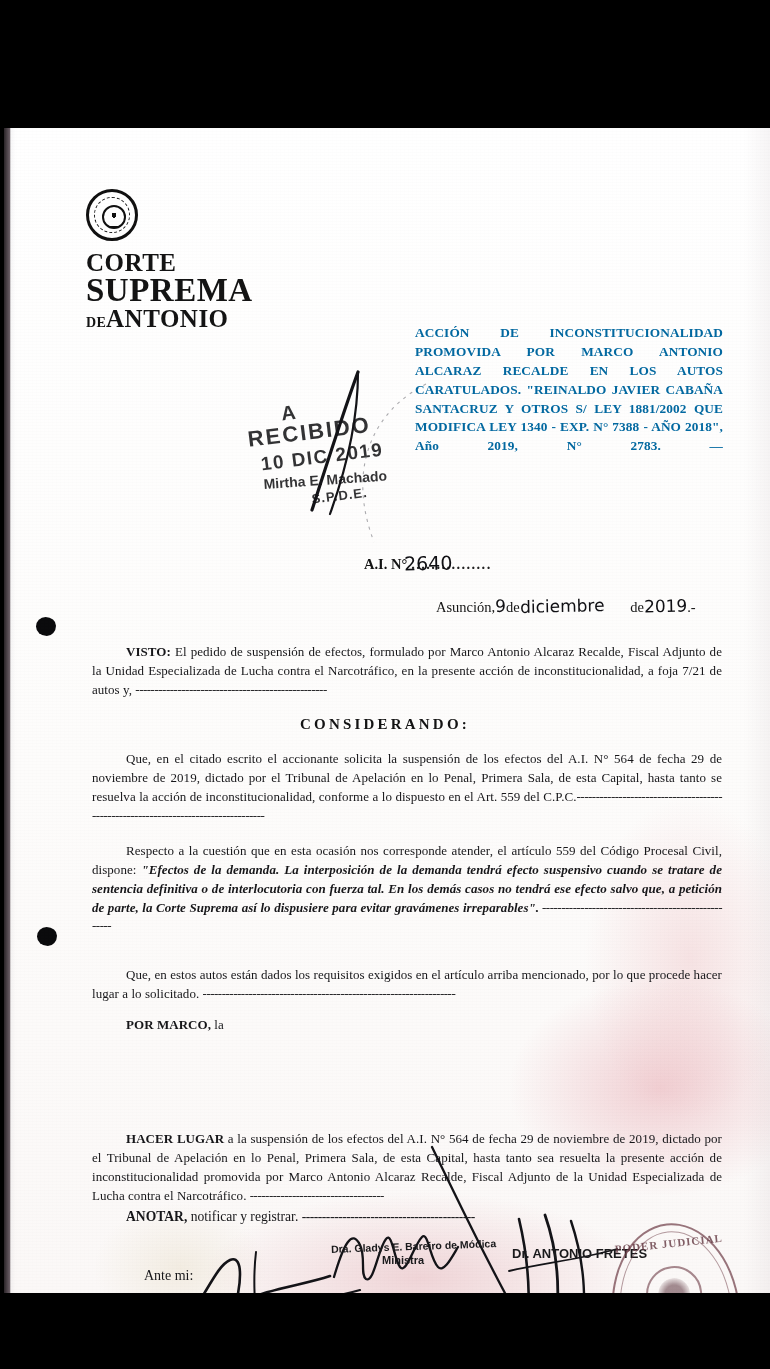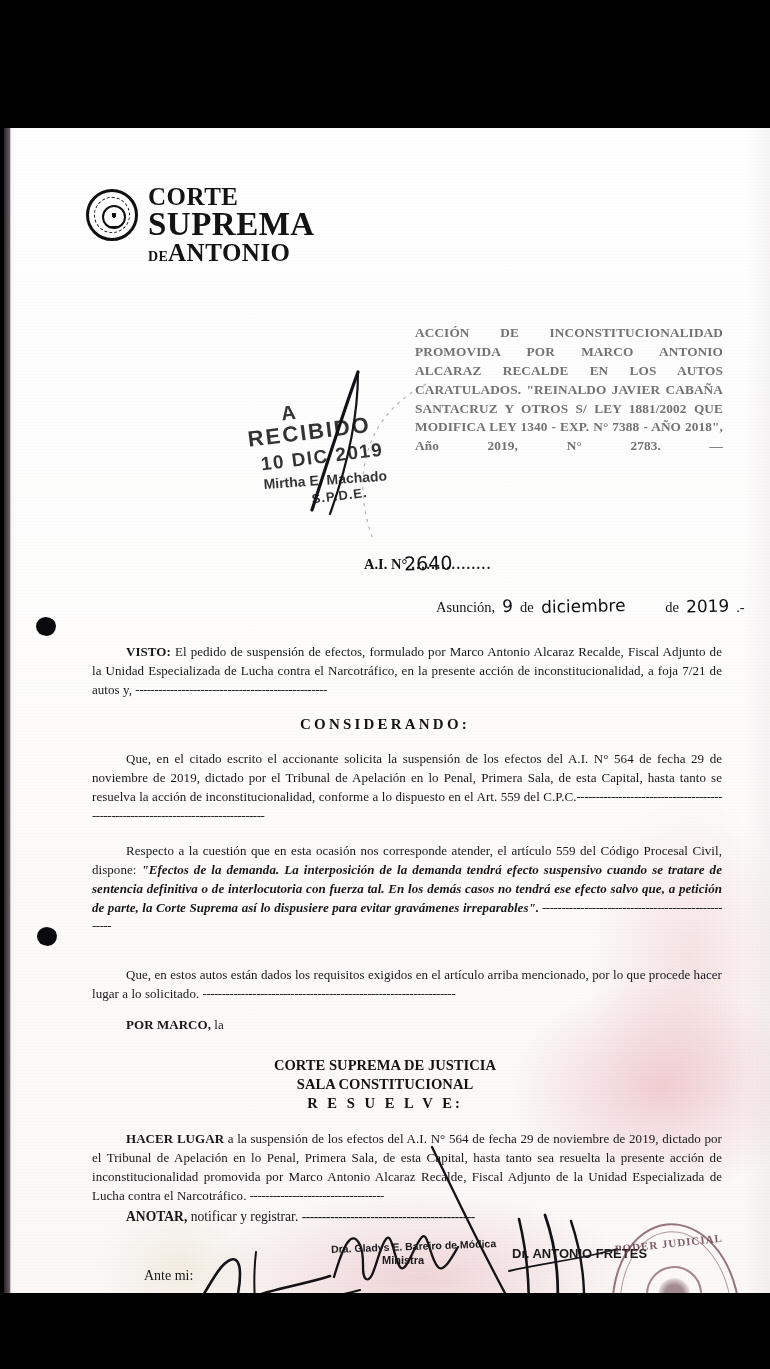--- a/index.html
+++ b/index.html
@@ -48,21 +48,21 @@
   
   #spine-edge {
     position: absolute; left: 8px; top: 0; width: 3px; height: 100%;
     background: linear-gradient(90deg, rgba(55,45,50,.75), rgba(120,110,115,.15));
     pointer-events: none;
   }
 
   
   #letterhead {
     position: absolute; left: 86px; top: 57px;
-    display: flex; align-items: flex-start; gap: 10px;
+    display: flex; align-items: flex-start; gap: 10px; flex-direction: column;
   }
   .emblem {
     width: 52px; height: 52px; border-radius: 50%;
     border: 3px solid #111;
     position: relative; flex: none;
     margin-top: 4px;
     background: #fff;
   }
   .emblem::before {
     content: ""; position: absolute; inset: 5px;
@@ -108,21 +108,21 @@
   #cover-arc    { position: absolute; left: 330px; top: 250px; width: 120px; height: 170px; pointer-events:none; opacity:.5; }
 
   
   #caption {
     position: absolute; left: 415px; top: 196px; width: 308px;
     font-family: "Liberation Serif", serif;
     font-size: 13.3px; font-weight: 700;
     line-height: 1.42;
     text-align: justify;
     text-align-last: justify;
-    color: #737373;
+    color: #0369a1;
     letter-spacing: .1px;
   }
 
   
   #ai-line {
     position: absolute; left: 364px; top: 428px;
     font-size: 14.5px; font-weight: 700; color: #141414;
     display: flex; align-items: baseline; gap: 4px;
   }
   .dots { letter-spacing: 1.4px; color: #222; font-weight: 700; }
@@ -132,21 +132,21 @@
     transform: rotate(-1.2deg);
     display: inline-block;
   }
   #ai-num {
     position: absolute; left: 404px; top: 424px;
     font-size: 19px;
   }
   #date-line {
     position: absolute; left: 436px; top: 468px;
     font-size: 14.5px; color: #151515;
-    display: flex; align-items: baseline; gap: 7px;
+    display: flex; align-items: baseline; 
   }
   #date-line .hand { font-size: 17px; }
 
   
   .para {
     position: absolute;
     font-family: "Liberation Serif", serif;
     font-size: 13px;
     line-height: 1.45;
     color: #17171a;
@@ -318,25 +318,20 @@
   </div>
 
   <div class="para" id="p-que2">
     <span class="indent"></span><span>Que, en estos autos están dados los requisitos exigidos en el artículo arriba mencionado, por lo que procede hacer lugar a lo solicitado. </span><span class="rule">------------------------------------------------------------------</span>
   </div>
 
   <div class="para" id="p-portanto">
     <span class="indent"></span><b>POR MARCO,</b><span> la</span>
   </div>
 
-  <div id="court-block">
-    <div>CORTE SUPREMA DE JUSTICIA</div>
-    <div>SALA CONSTITUCIONAL</div>
-    <div class="resuelve">R E S U E L V E:</div>
-  </div>
 
   <div class="para" id="p-hacerlugar">
     <span class="indent"></span><b>HACER LUGAR</b><span> a la suspensión de los efectos del A.I. N° 564 de fecha 29 de noviembre de 2019, dictado por el Tribunal de Apelación en lo Penal, Primera Sala, de esta Capital, hasta tanto sea resuelta la presente acción de inconstitucionalidad promovida por Marco Antonio Alcaraz Recalde, Fiscal Adjunto de la Unidad Especializada de Lucha contra el Narcotráfico. </span><span class="rule">-----------------------------------</span>
   </div>
 
   <div id="p-anotar">
     <span class="indent"></span><b>ANOTAR,</b><span> notificar y registrar. </span><span class="rule">-------------------------------------------</span>
   </div>
 
   <div id="ante-mi">Ante mi:</div>

